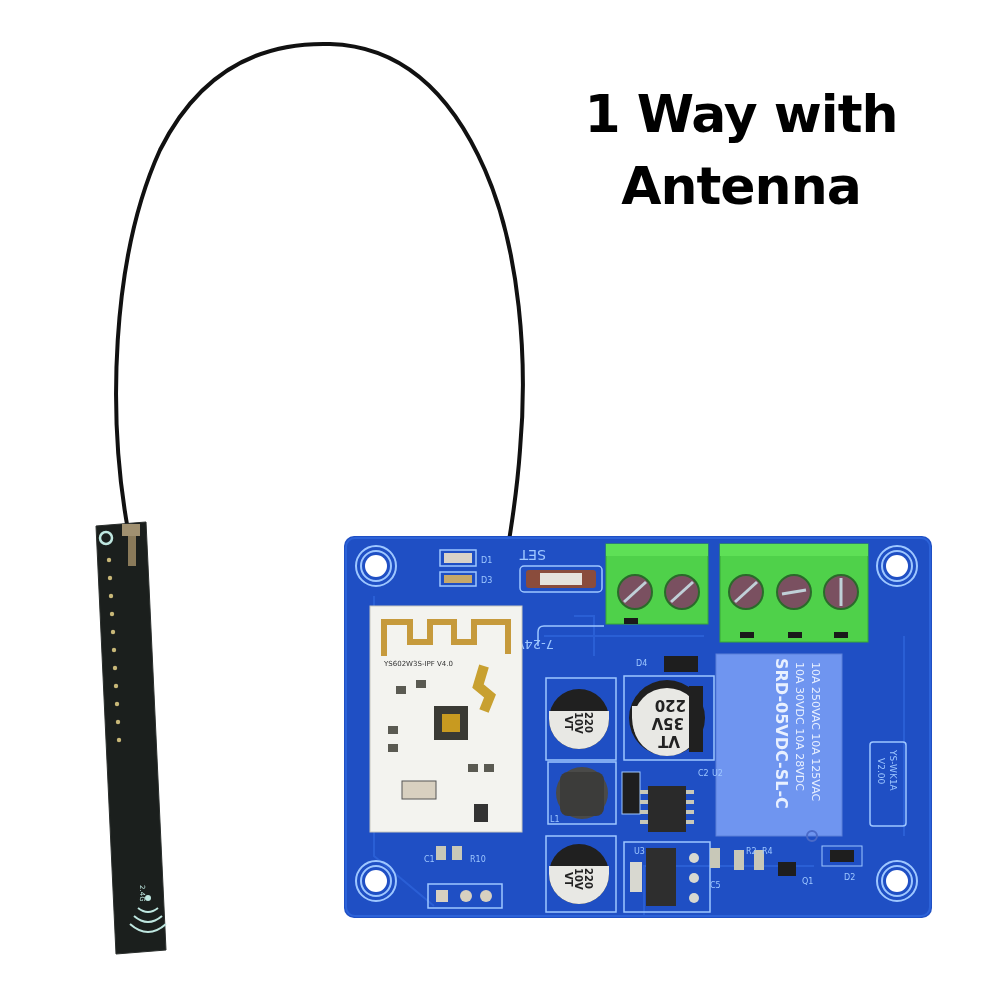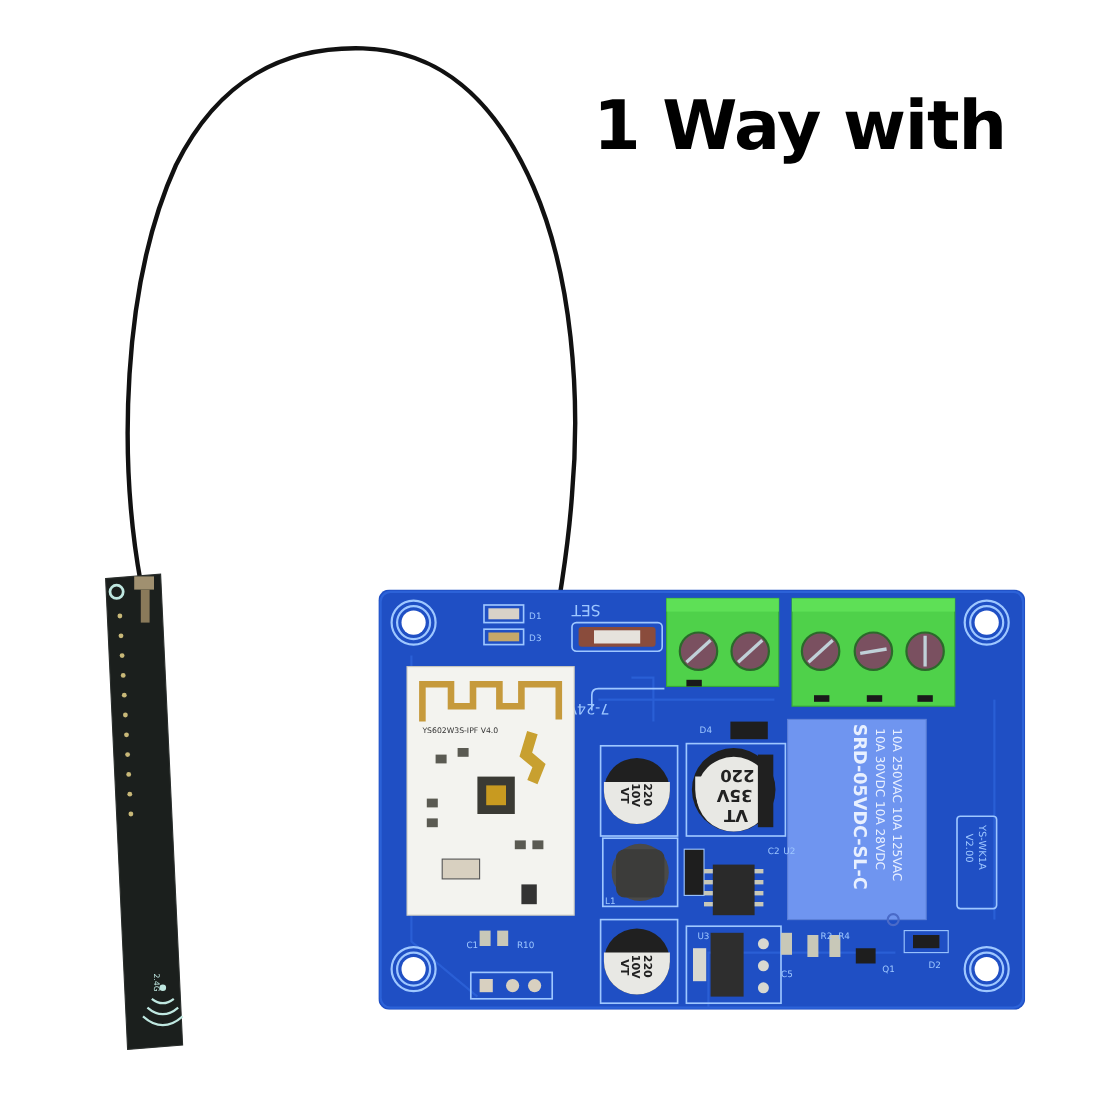--- a/index.html
+++ b/index.html
@@ -1,29 +1,30 @@
 <!DOCTYPE html>
 <html><head>
 <meta charset="utf-8">
 <style>
   html, body { margin:0; padding:0; background:#ffffff; }
   body { width:1000px; height:1000px; position:relative; overflow:hidden; font-family:"DejaVu Sans", sans-serif; }
   .abs { position:absolute; }
   .title {
-    position:absolute; left:512px; top:78px; width:430px; text-align:center;
-    font-family:"DejaVu Sans", sans-serif; font-weight:bold; font-size:62px; line-height:72px;
+    position:absolute; left:526px; top:78px; width:430px; text-align:center;
+    font-family:"DejaVu Sans", sans-serif; font-weight:bold; font-size:52px; line-height:72px;
     color:#000; letter-spacing:-1px;
   }
   svg text { font-family:"DejaVu Sans", sans-serif; }
 </style>
 </head>
 <body>
 
 <div class="title">
   <div>1 Way with</div>
+  <div>Antenna</div>
 </div>
 
 <svg class="abs" style="left:0;top:0" width="1000" height="1000">
   <path d="M128,530 C108,420 110,260 160,150 C200,70 260,42 330,44 C400,46 450,90 485,170 C520,250 528,360 520,450 C515,520 500,590 490,650" fill="none" stroke="#111" stroke-width="4"></path>
 </svg>
 
 <div class="abs" style="left:96px;top:524px;width:58px;height:432px;">
   <svg width="90" height="440" style="position:absolute;left:-6px;top:-4px;overflow:visible">
     <polygon points="6,6 56,2 76,430 26,434" fill="#1b1f1d" stroke="#2a2e2c" stroke-width="1"></polygon>
     <circle cx="16" cy="18" r="6" fill="none" stroke="#bfe7e0" stroke-width="2.5"></circle>

